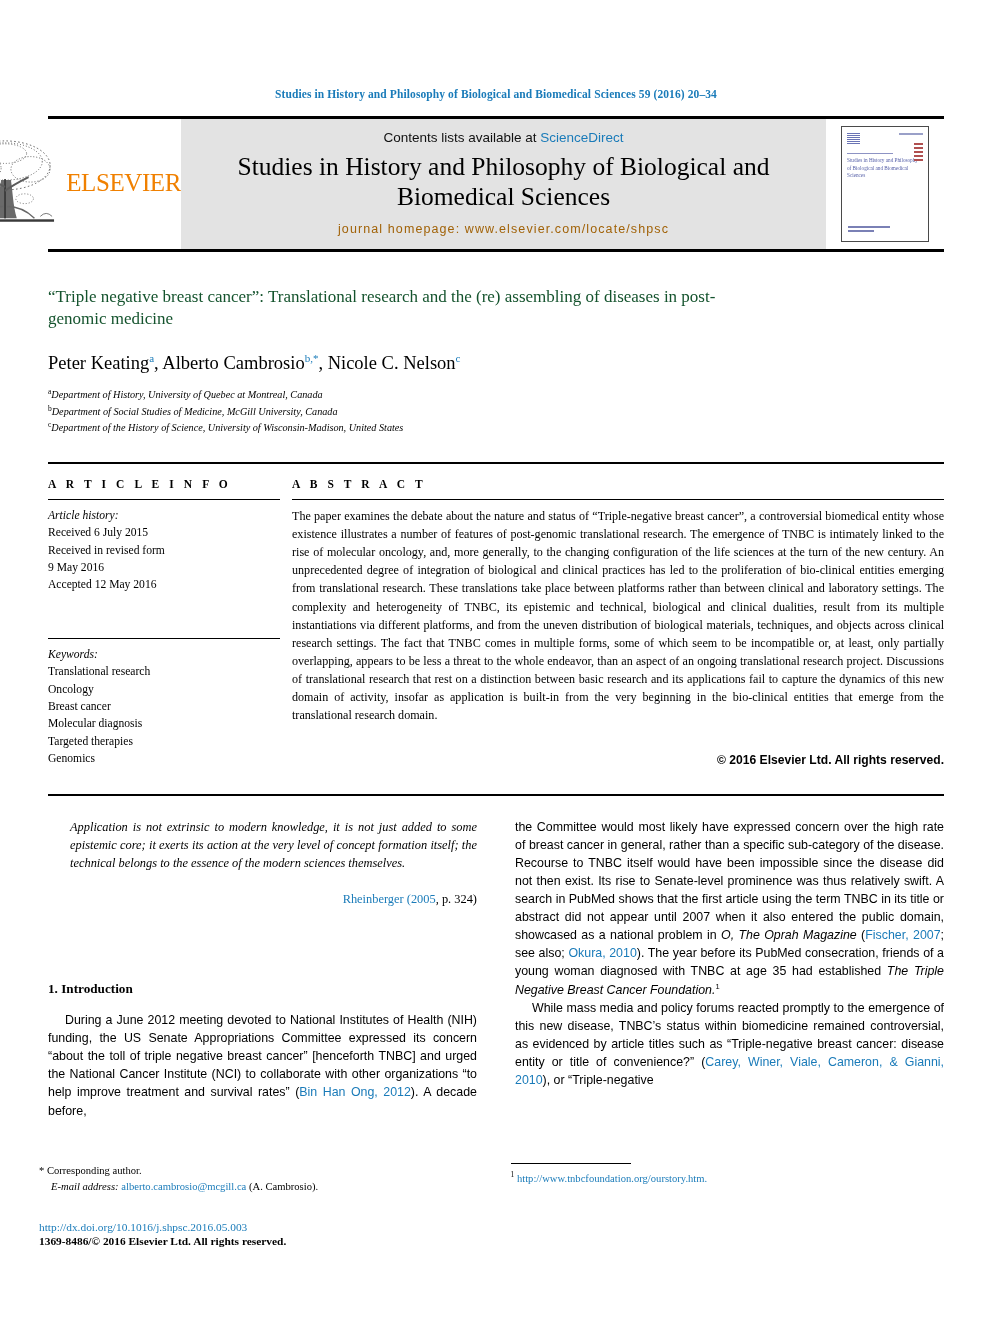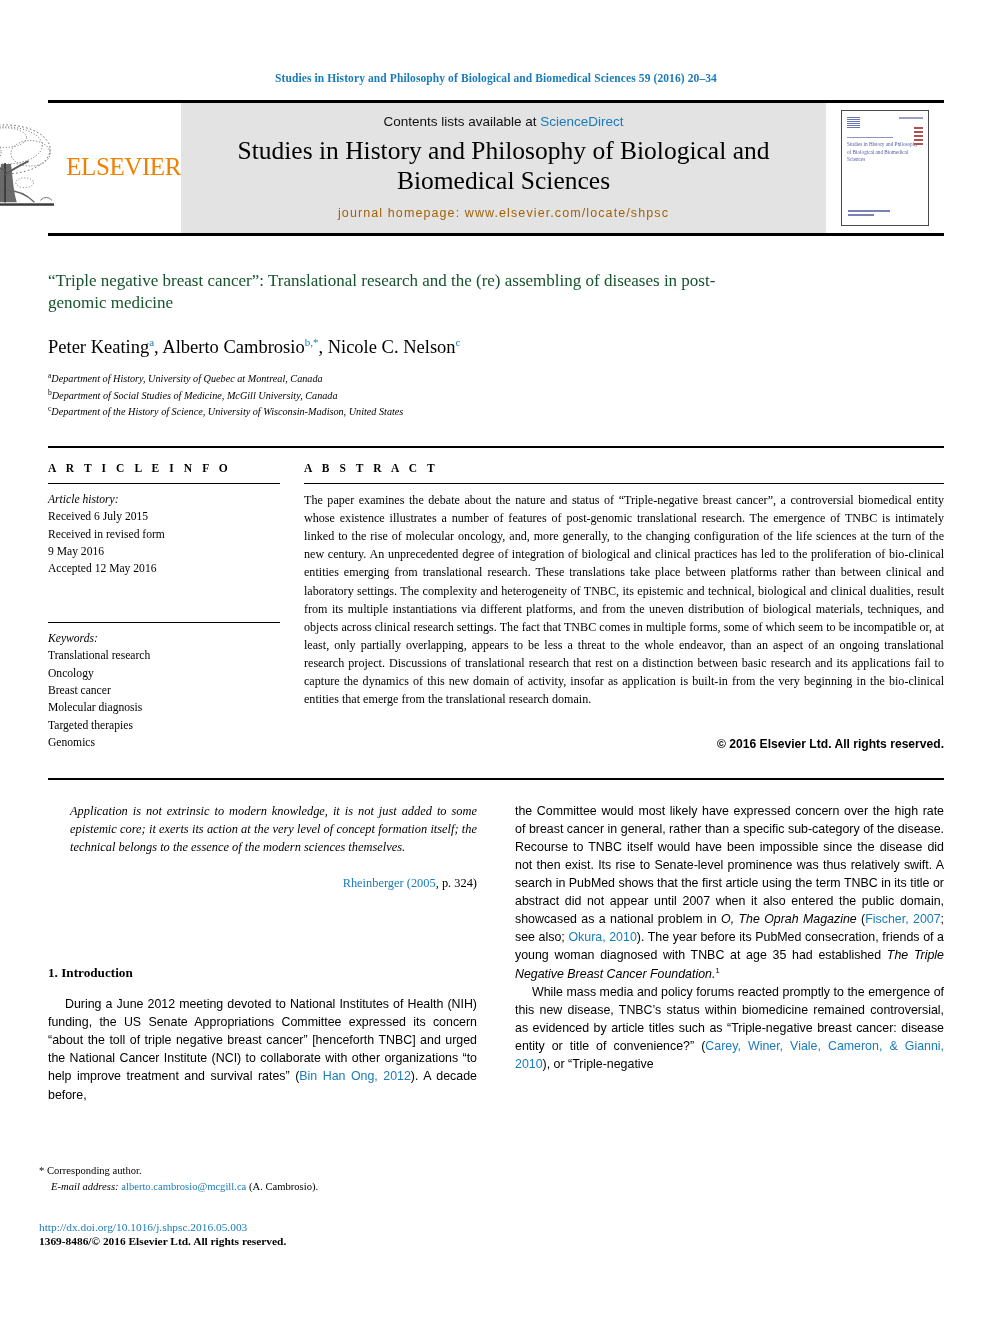--- a/index.html
+++ b/index.html
@@ -13,21 +13,21 @@
     font-family: "Liberation Serif", serif;
     color: #000000;
     position: relative;
     overflow: hidden;
   }
   .page {
     position: relative;
     width: 992px;
     height: 1150px;
     box-sizing: border-box;
-    padding: 0 48px;
+    padding: 16px 48px;
   }
 
   
   .running-head {
     text-align: center;
     color: #1a7bb9;
     font-family: "Liberation Serif", serif;
     font-weight: bold;
     font-size: 11.5px;
     letter-spacing: .1px;
@@ -165,21 +165,21 @@
     color: #000;
   }
   .affiliations div sup { font-style: normal; font-size: 7.5px; }
 
   
   .info-abstract {
     margin-top: 26px;
     border-top: 2px solid #000;
     padding-top: 14px;
     display: flex;
-    gap: 24px;
+    gap: 12px;
   }
   .col-info { flex: 0 0 232px; width: 232px; }
   .col-abstract { flex: 1 1 auto; }
   .sec-head {
     font-family: "Liberation Serif", serif;
     font-weight: bold;
     font-size: 11.5px;
     letter-spacing: 3.6px;
     margin-bottom: 9px;
   }
@@ -411,15 +411,22 @@
       <div class="foot-text" style="padding-left:12px">
         <span class="em-lab">E-mail address:</span>
         <span class="lnk">alberto.cambrosio@mcgill.ca</span>
         <span>(A. Cambrosio).</span>
       </div>
       <div class="doi-block">
         <span class="doi-link">http://dx.doi.org/10.1016/j.shpsc.2016.05.003</span>
         <div class="issn-line">1369-8486/© 2016 Elsevier Ltd. All rights reserved.</div>
       </div>
     </div>
+    <div class="fcol">
+      <div class="foot-rule"></div>
+      <div class="foot-text">
+        <sup class="fn">1</sup>
+        <span class="lnk">http://www.tnbcfoundation.org/ourstory.htm.</span>
+      </div>
+    </div>
   </div>
 
 </div>
 
 </body></html>

